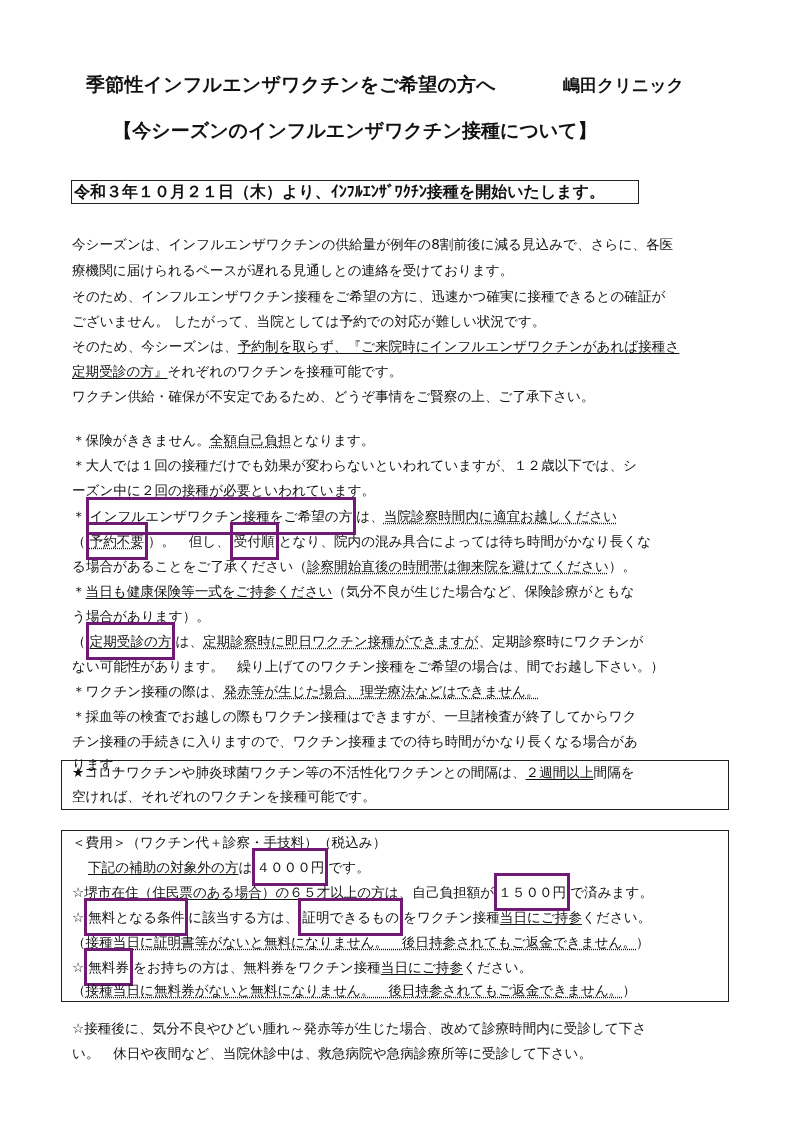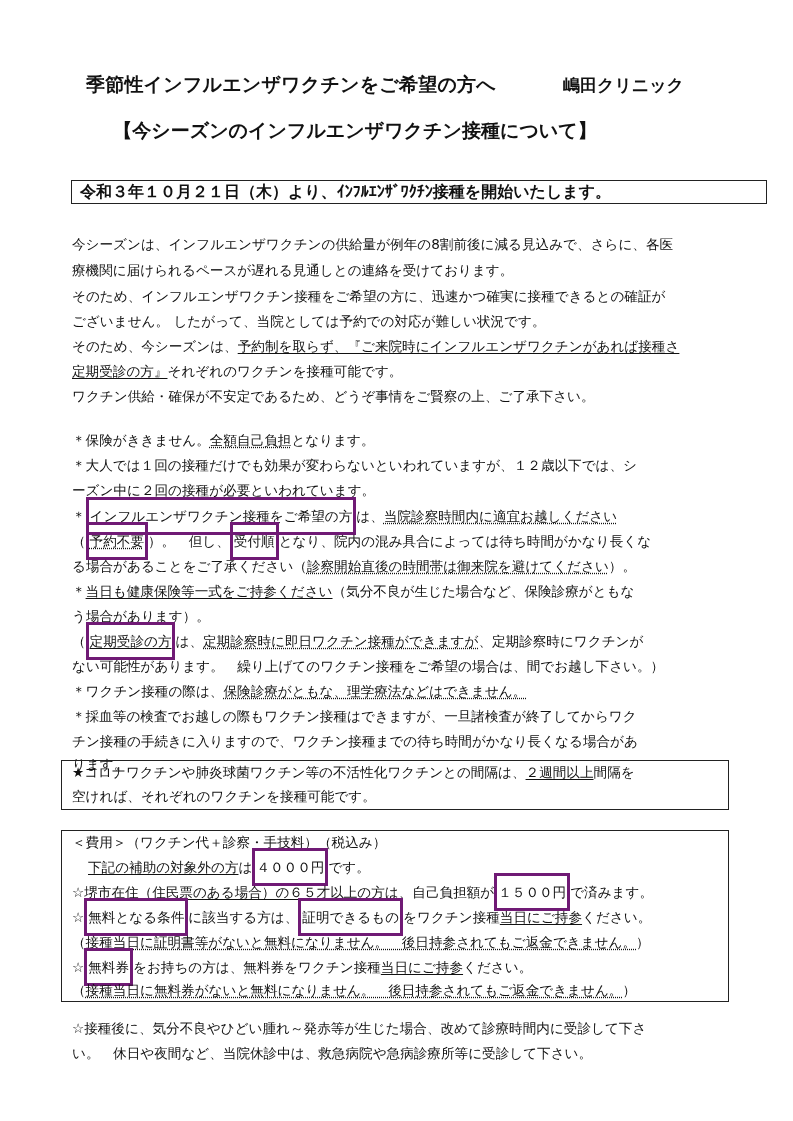--- a/index.html
+++ b/index.html
@@ -2,22 +2,22 @@
 <html><head>
 <meta charset="utf-8">
 <style>
   html, body { margin:0; padding:0; background:#ffffff; }
   body { width:793px; height:1121px; position:relative; overflow:hidden;
          font-family:"DejaVu Sans", "Liberation Sans", sans-serif; color:#111; }
   .abs { position:absolute; white-space:nowrap; }
   .title { left:76px; top:72px; font-size:19px; font-weight:bold; letter-spacing:0.2px;margin-left:10px; }
   .clinic { left:563px; top:74px; font-size:17px; font-weight:bold; }
   .subtitle { left:0; width:710px; text-align:center; top:118px; font-size:19px; font-weight:bold; }
-  .notice-box { left:71px; top:180px; width:696px; height:24px; border:1.5px solid #222; box-sizing:border-box;
-                font-size:16px; font-weight:bold; line-height:22px; padding-left:8px; }
+  .notice-box { left:71px; top:180px; width:568px; height:24px; border:1.5px solid #222; box-sizing:border-box;
+                font-size:16px; font-weight:bold; line-height:22px; padding-left:2px; }
   .line { position:absolute; left:72px; font-size:13.6px; font-weight:normal; white-space:nowrap; }
   .u { text-decoration:underline; text-underline-offset:2px; }
   .ud { text-decoration:underline dotted; text-underline-offset:2px;text-align:center; }
   .bx { border:3px solid #701a75; padding:8px 1px; }
   .star-box { left:61px; top:760px; width:668px; height:50px; border:1.5px solid #222; box-sizing:border-box; }
   .fee-box { left:61px; top:830px; width:668px; height:172px; border:1.5px solid #222; box-sizing:border-box; }
 </style>
 </head>
 <body>
 
@@ -54,21 +54,21 @@
 </div>
 <div class="line" style="top:583px">
   <span>＊</span><span class="u">当日も健康保険等一式をご持参ください</span><span>（気分不良が生じた場合など、保険診療がともな</span>
 </div>
 <div class="line" style="top:608px">う場合があります）。</div>
 <div class="line" style="top:633px">
   <span>（</span><span class="bx u">定期受診の方</span><span>は、</span><span class="ud">定期診察時に即日ワクチン接種ができますが</span><span>、定期診察時にワクチンが</span>
 </div>
 <div class="line" style="top:658px">ない可能性があります。　繰り上げてのワクチン接種をご希望の場合は、間でお越し下さい。）</div>
 <div class="line" style="top:683px">
-  <span>＊ワクチン接種の際は、</span><span class="ud">保険診療がともな、理学療法などはできません。</span>
+  <span>＊ワクチン接種の際は、</span><span class="ud">発赤等が生じた場合、理学療法などはできません。</span>
 </div>
 <div class="line" style="top:708px">＊採血等の検査でお越しの際もワクチン接種はできますが、一旦諸検査が終了してからワク</div>
 <div class="line" style="top:733px">チン接種の手続きに入りますので、ワクチン接種までの待ち時間がかなり長くなる場合があ</div>
 <div class="line" style="top:756px">ります。</div>
 
 <div class="abs star-box"></div>
 <div class="line" style="top:764px">
   <span>★コロナワクチンや肺炎球菌ワクチン等の不活性化ワクチンとの間隔は、</span><span class="u">２週間以上</span><span>間隔を</span>
 </div>
 <div class="line" style="top:788px">空ければ、それぞれのワクチンを接種可能です。</div>

